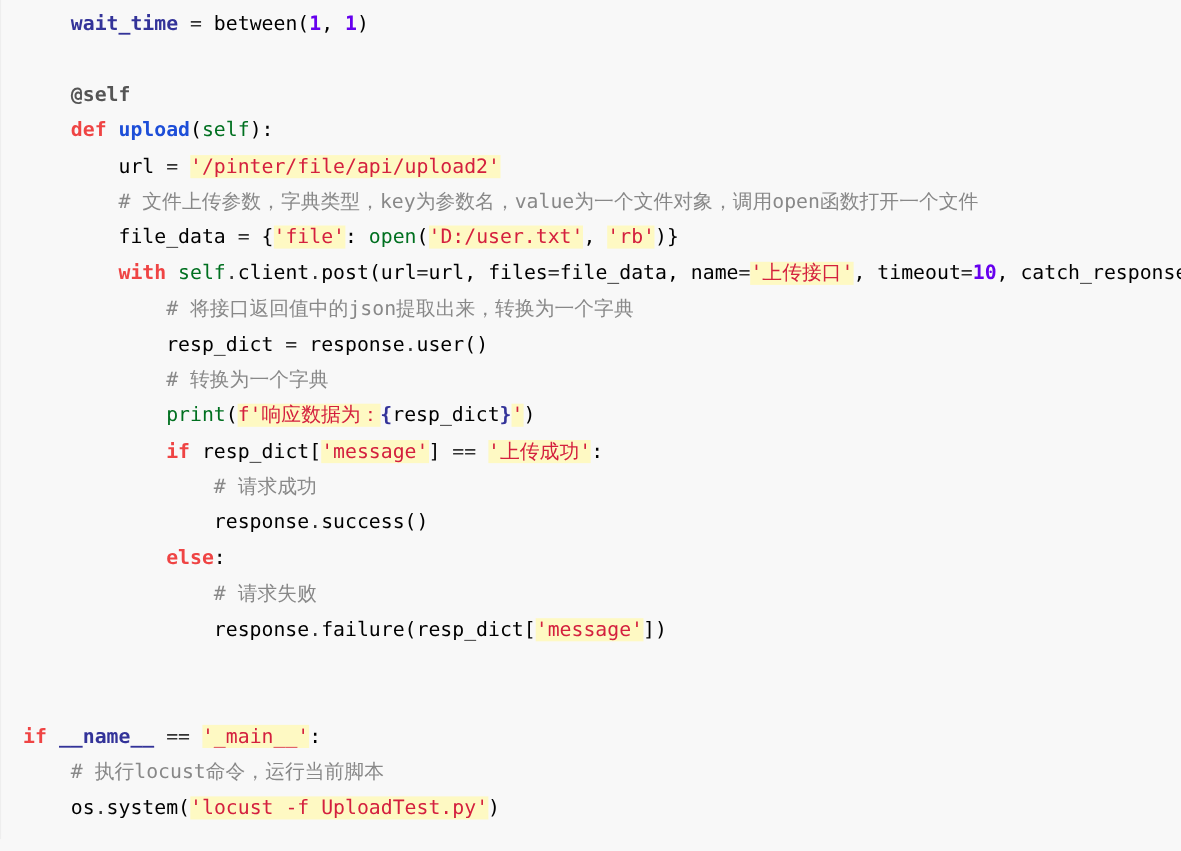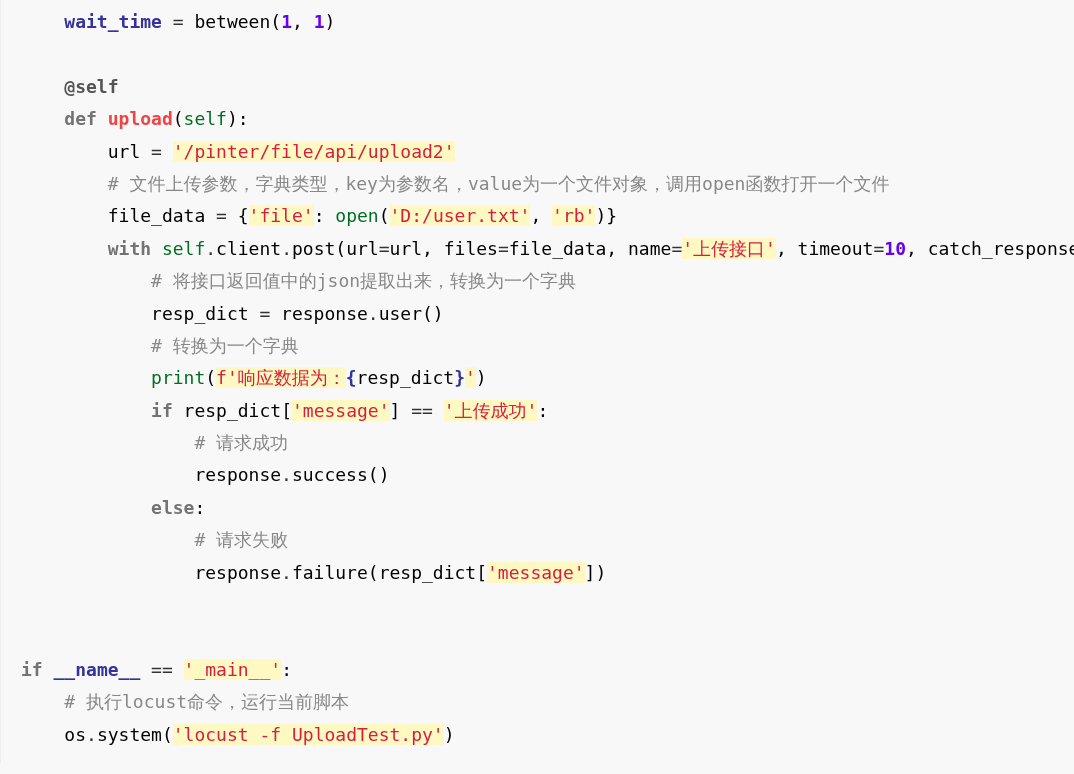--- a/index.html
+++ b/index.html
@@ -12,23 +12,23 @@
   }
   .code-block {
     background: #f8f8f8;
     padding: 6px 20px 12px 20px;
     white-space: pre-wrap;
     word-break: keep-all;
     border-left: 1px solid #eee;
     color: #000;
   }
   .tok { white-space: pre; }
-  .kw   { color: #737373; font-weight: bold; }   
+  .kw   { color: #ef4444; font-weight: bold; }   
   .name { color: #333399; font-weight: bold; text-align: right; }   
-  .fn   { color: #ef4444; font-weight: bold; }   
+  .fn   { color: #1d4ed8; font-weight: bold; }   
   .num  { color: #6600ee; font-weight: bold; }   
   .str  { color: #d4203e; background:#fef9c3; }  
   .si   { color: #333399; font-weight:bold; }    
   .op   { color: #333333; }                      
   .p    { color: #000; }                         
   .cmt  { color: #888888; }                      
   .deco { color: #555555; font-weight: bold }    
   .bself{ color: #007020; text-align: center; }    
   .builtin { color:#007020; }                    
 </style>

